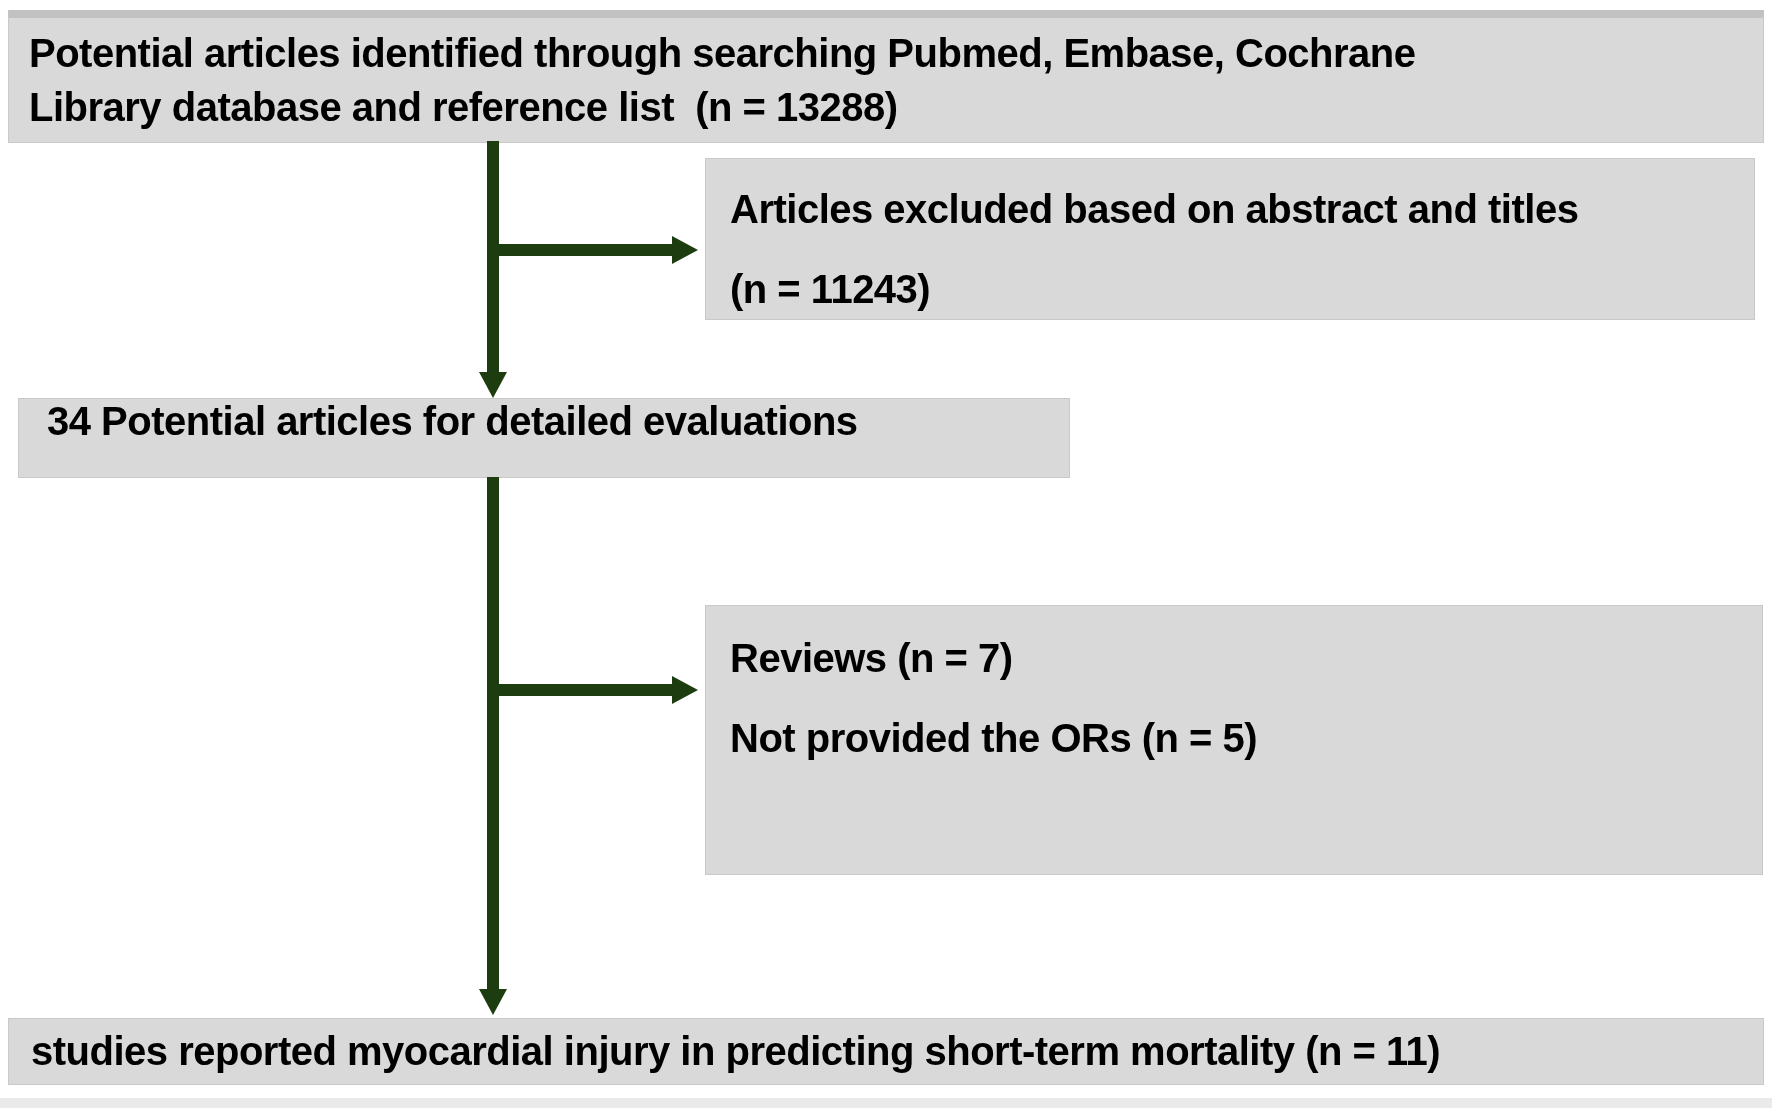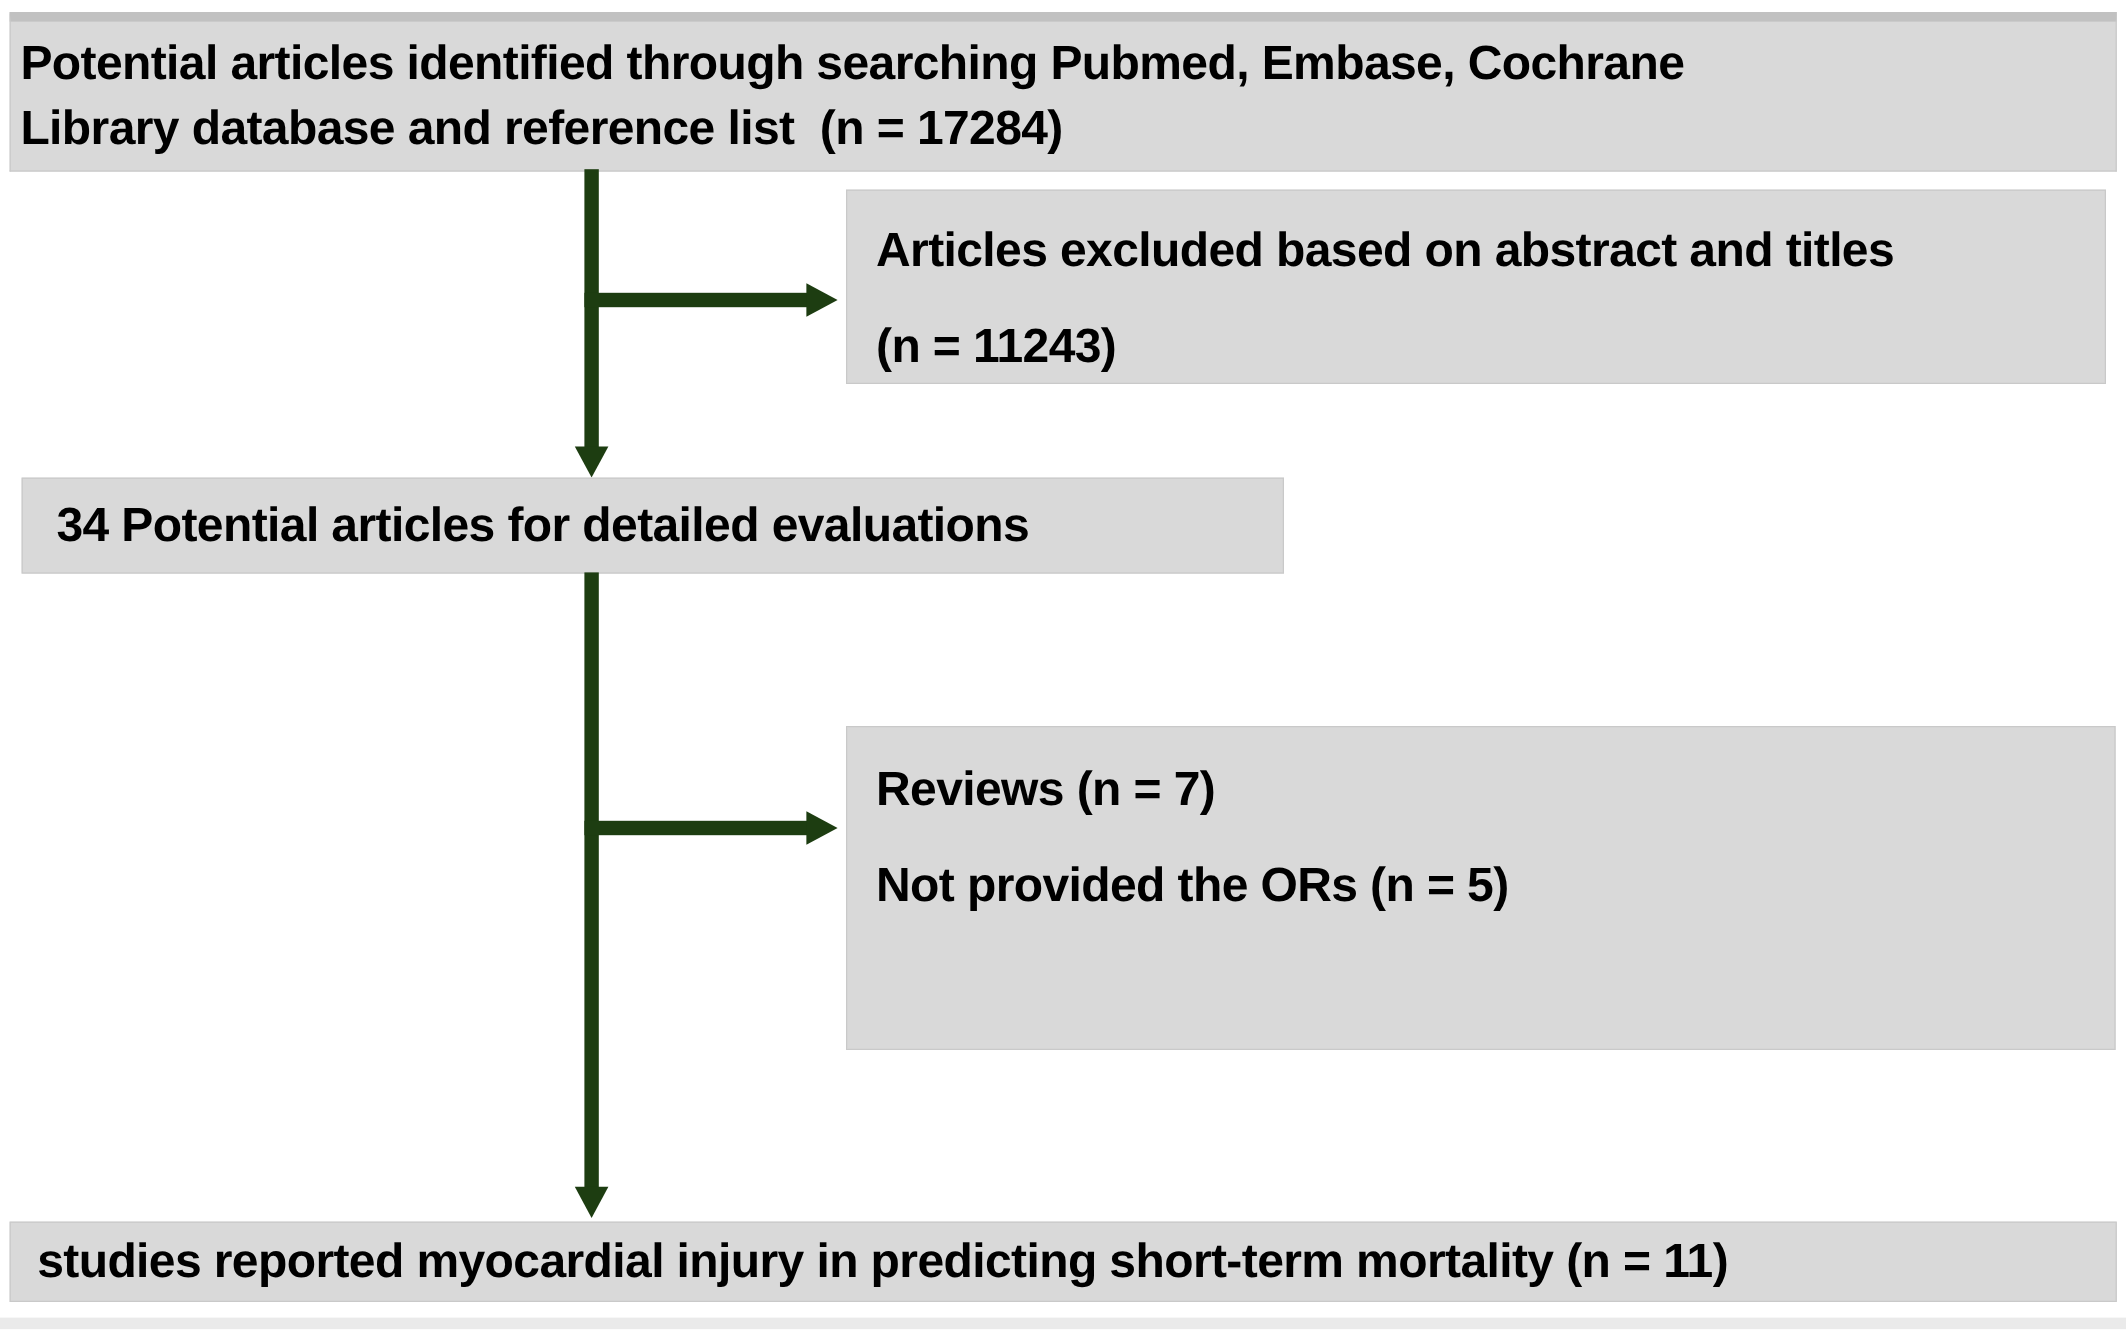--- a/index.html
+++ b/index.html
@@ -24,31 +24,31 @@
     font-weight: 700;
     font-size: 40px;
     letter-spacing: -0.5px;
   }
   .box-line {
     white-space: pre-wrap;
   }
   .box-identified {
     left: 8px; top: 10px; width: 1756px; height: 133px;
     border-top: 8px solid #c1c1c1;
-    padding: 8px 10px 0 8px;
+    padding: 8px 10px 0 20px;
     line-height: 54px;
   }
   .box-excluded-abstract {
     left: 705px; top: 158px; width: 1050px; height: 162px;
     padding: 10px 10px 0 24px;
     line-height: 80px;
   }
   .box-detailed {
     left: 18px; top: 398px; width: 1052px; height: 80px;
-    display: flex; align-items: center;
+    display: flex; 
     padding-left: 28px;
   }
   .box-excluded-detailed {
     left: 705px; top: 605px; width: 1058px; height: 270px;
     padding: 12px 10px 0 24px;
     line-height: 80px;
   }
   .box-included {
     left: 8px; top: 1018px; width: 1756px; height: 67px;
     display: flex; align-items: center;
@@ -86,21 +86,21 @@
     background: #eaeaea;
   }
 </style>
 </head>
 <body>
 
 <div id="canvas">
 
   <div class="box box-identified">
     <div class="box-line">Potential articles identified through searching Pubmed, Embase, Cochrane</div>
-    <div class="box-line">Library database and reference list  (n = 17284)</div>
+    <div class="box-line">Library database and reference list  (n = 13288)</div>
   </div>
 
   <div class="arrow-line v-line-1"></div>
   <div class="arrowhead head-down head-down-1"></div>
 
   <div class="arrow-line h-line-1"></div>
   <div class="arrowhead head-right head-right-1"></div>
 
   <div class="box box-excluded-abstract">
     <div class="box-line">Articles excluded based on abstract and titles</div>

